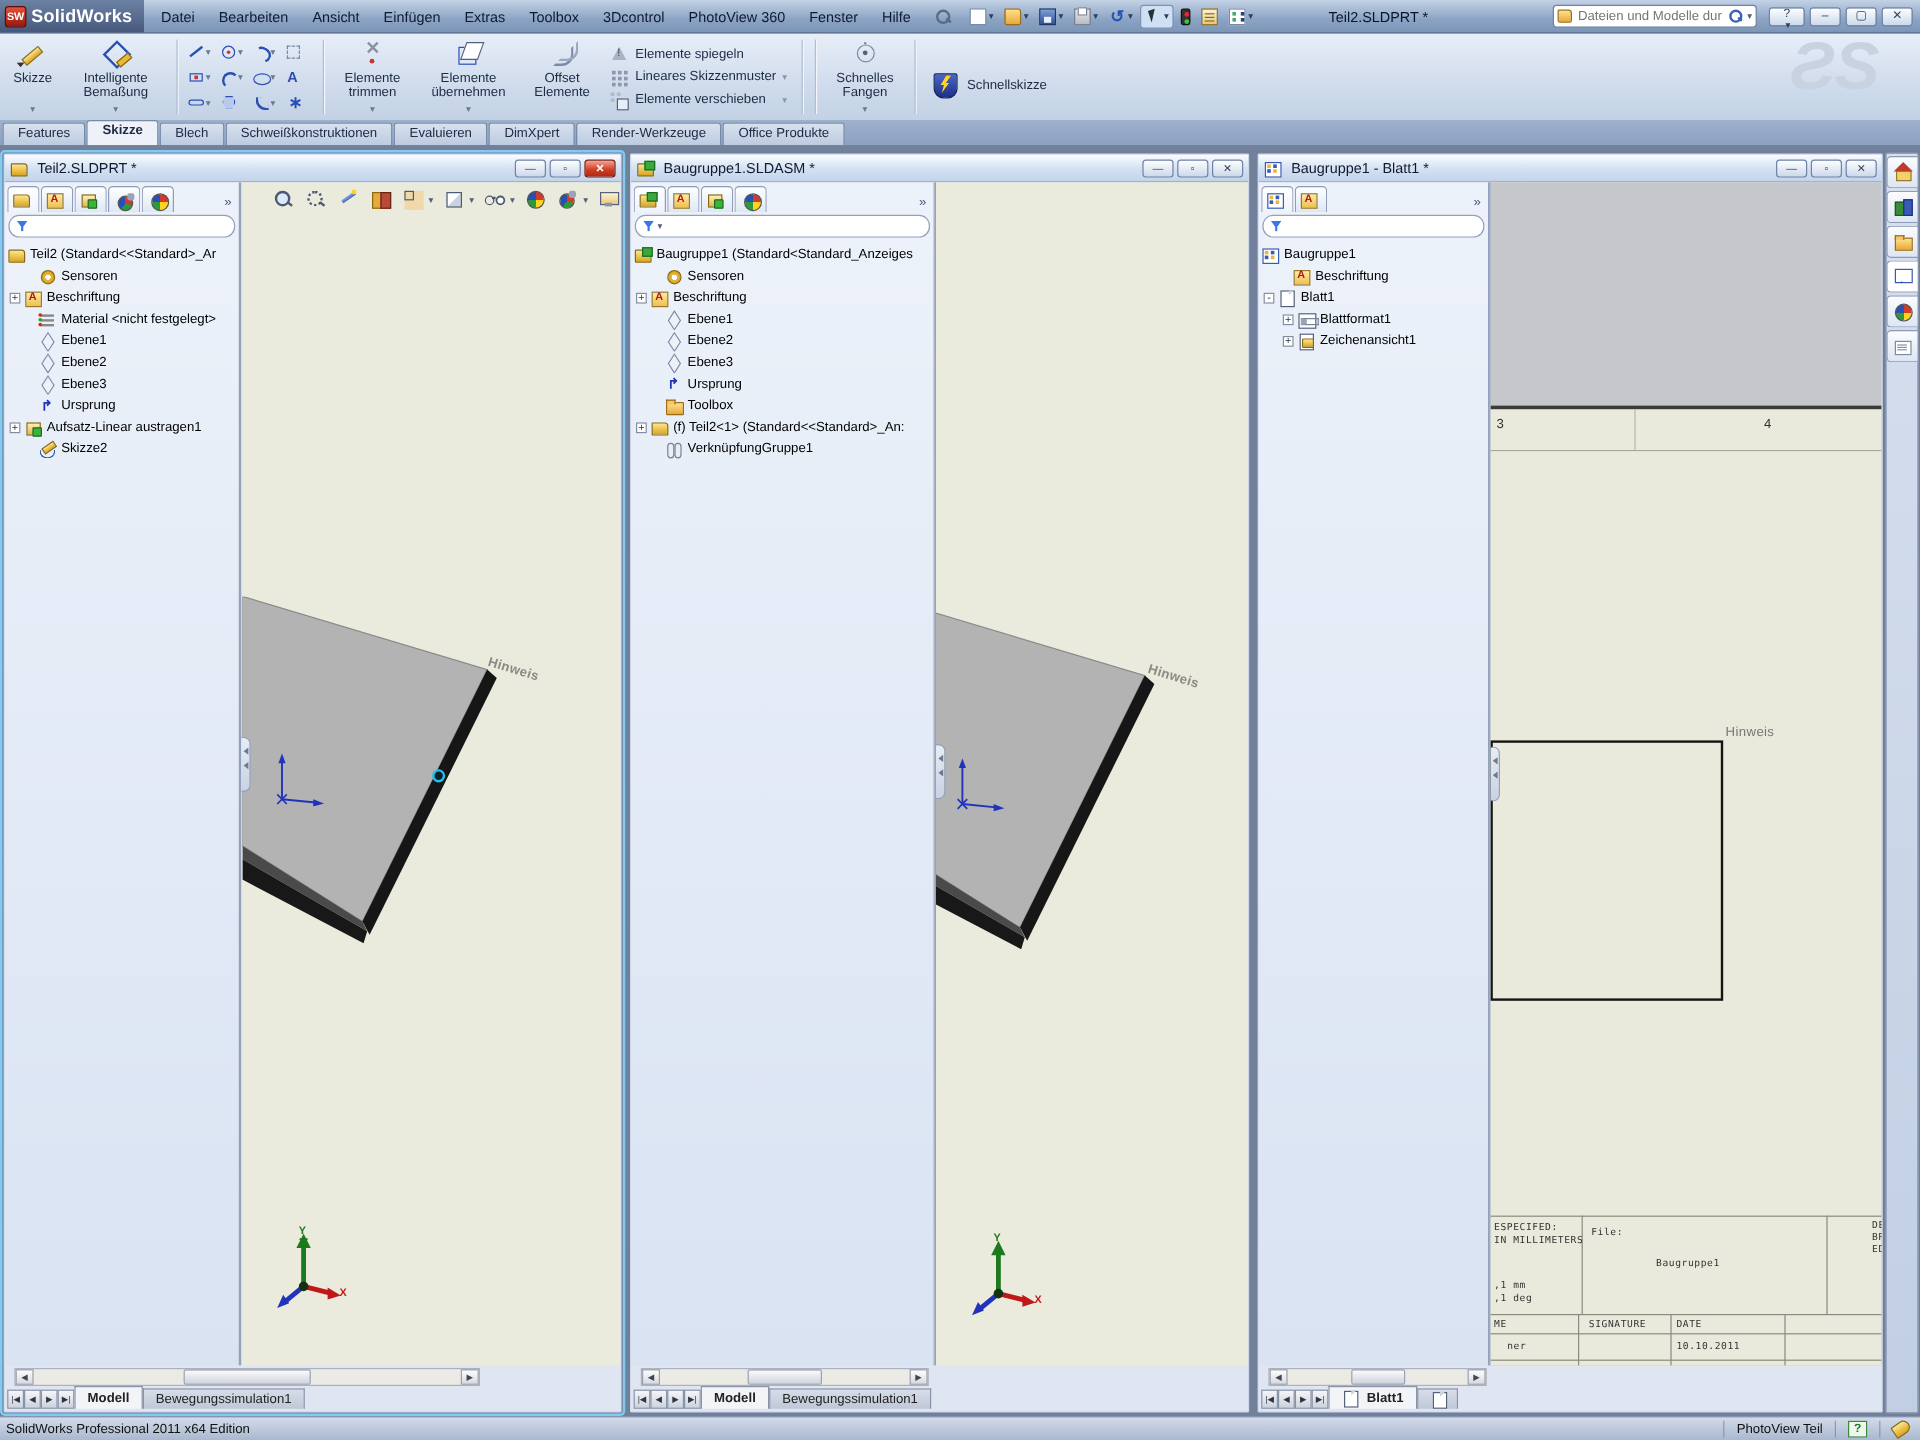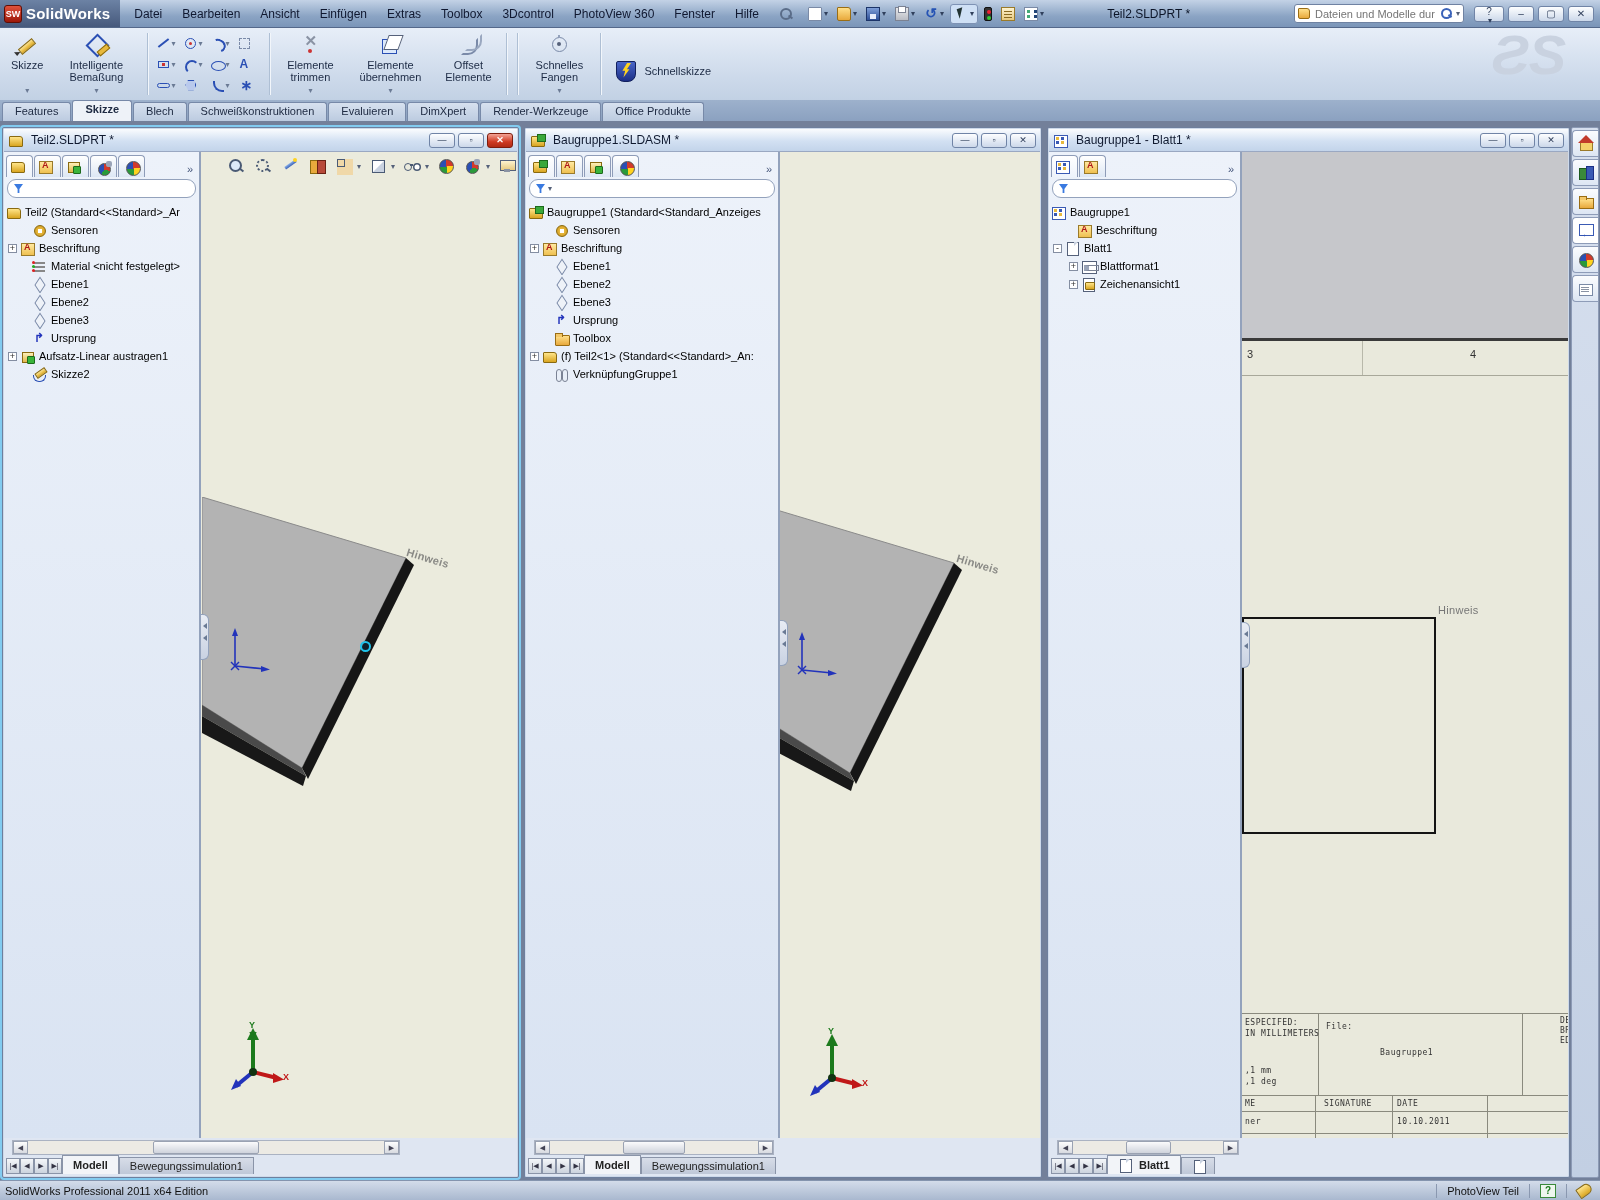--- a/index.html
+++ b/index.html
@@ -407,20 +407,36 @@
       <div class="rlarge">
         <span class="ri ri-convert"></span>
         <span class="cap" style="width:76px">Elemente übernehmen</span>
         <span class="drop2"></span>
       </div>
       <div class="rlarge">
         <span class="ri ri-offset"></span>
         <span class="cap" style="width:52px">Offset Elemente</span>
       </div>
     </div>
+    <div class="rstack">
+      <span class="rrow">
+        <span class="ri-s ri-mirror"></span>
+        <span>Elemente spiegeln</span>
+      </span>
+      <span class="rrow">
+        <span class="ri-s ri-pattern"></span>
+        <span>Lineares Skizzenmuster</span>
+        <span class="rdrp"></span>
+      </span>
+      <span class="rrow">
+        <span class="ri-s ri-move"></span>
+        <span>Elemente verschieben</span>
+        <span class="rdrp"></span>
+      </span>
+    </div>
     <div class="gsep"></div>
     <div class="gsep"></div>
     <div class="rlarge">
       <span class="ri ri-snap"></span>
       <span class="cap" style="width:58px">Schnelles Fangen</span>
       <span class="drop2"></span>
     </div>
     <div class="gsep"></div>
     <div class="rlarge" style="flex-direction:row;align-items:center;gap:5px;padding-top:14px;">
       <span class="ri ri-rapid"></span>
@@ -800,21 +816,21 @@
             <div class="tbtext" style="left:318px;top:650px;">BREAK</div>
             <div class="tbtext" style="left:318px;top:660px;">EDGES</div>
             <div class="tbl" style="left:0;right:0;top:719px;height:1px;"></div>
             <div class="tbtext" style="left:3px;top:723px;">ME</div>
             <div class="tbtext" style="left:82px;top:723px;">SIGNATURE</div>
             <div class="tbtext" style="left:155px;top:723px;">DATE</div>
             <div class="tbl" style="left:73px;top:719px;width:1px;height:46px;"></div>
             <div class="tbl" style="left:150px;top:719px;width:1px;height:46px;"></div>
             <div class="tbl" style="left:245px;top:719px;width:1px;height:46px;"></div>
             <div class="tbl" style="left:0;right:0;top:735px;height:1px;"></div>
-            <div class="tbtext" style="left:3px;top:741px;">ner</div>
+            <div class="tbtext" style="left:14px;top:741px;">ner</div>
             <div class="tbtext" style="left:155px;top:741px;">10.10.2011</div>
             <div class="tbl" style="left:0;right:0;top:757px;height:1px;"></div>
           </div>
           <span class="splitter" style="top:470px;"></span>
         </div>
         <div class="dock">
           <div class="hscroll" style="left:8px;width:182px;">
             <span class="sbtn">◀</span>
             <span class="strack">
                 <span class="sthumb"></span>

